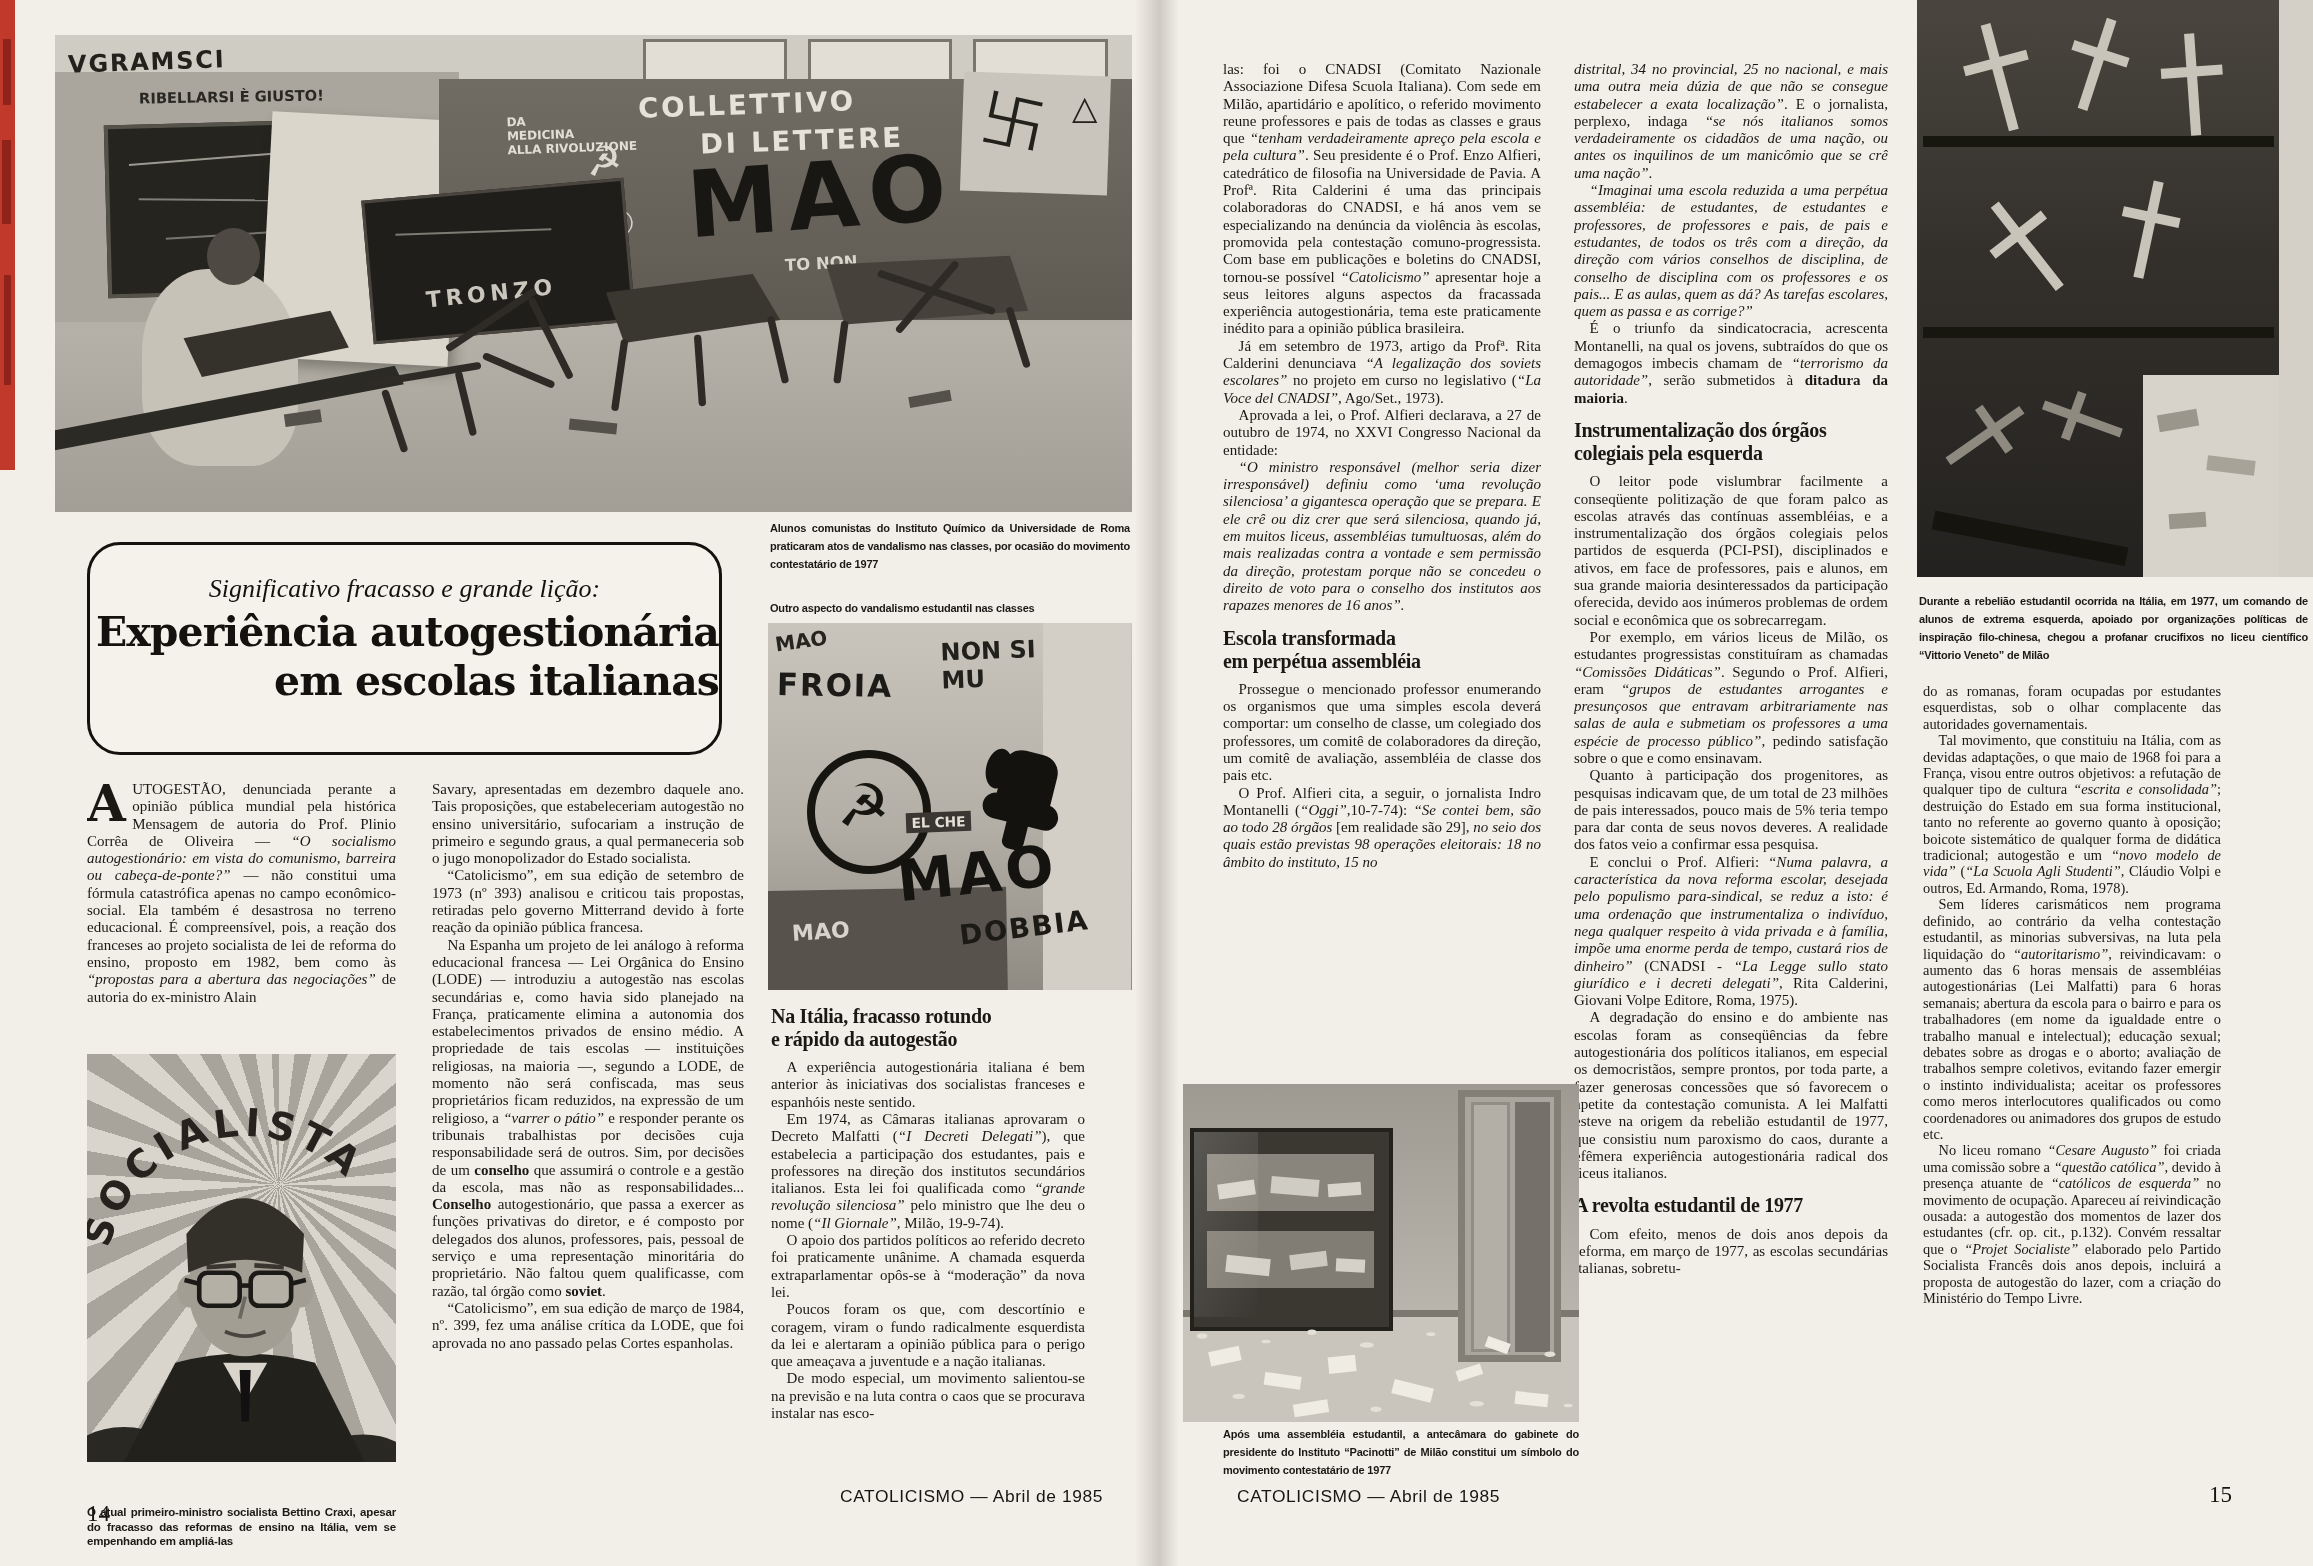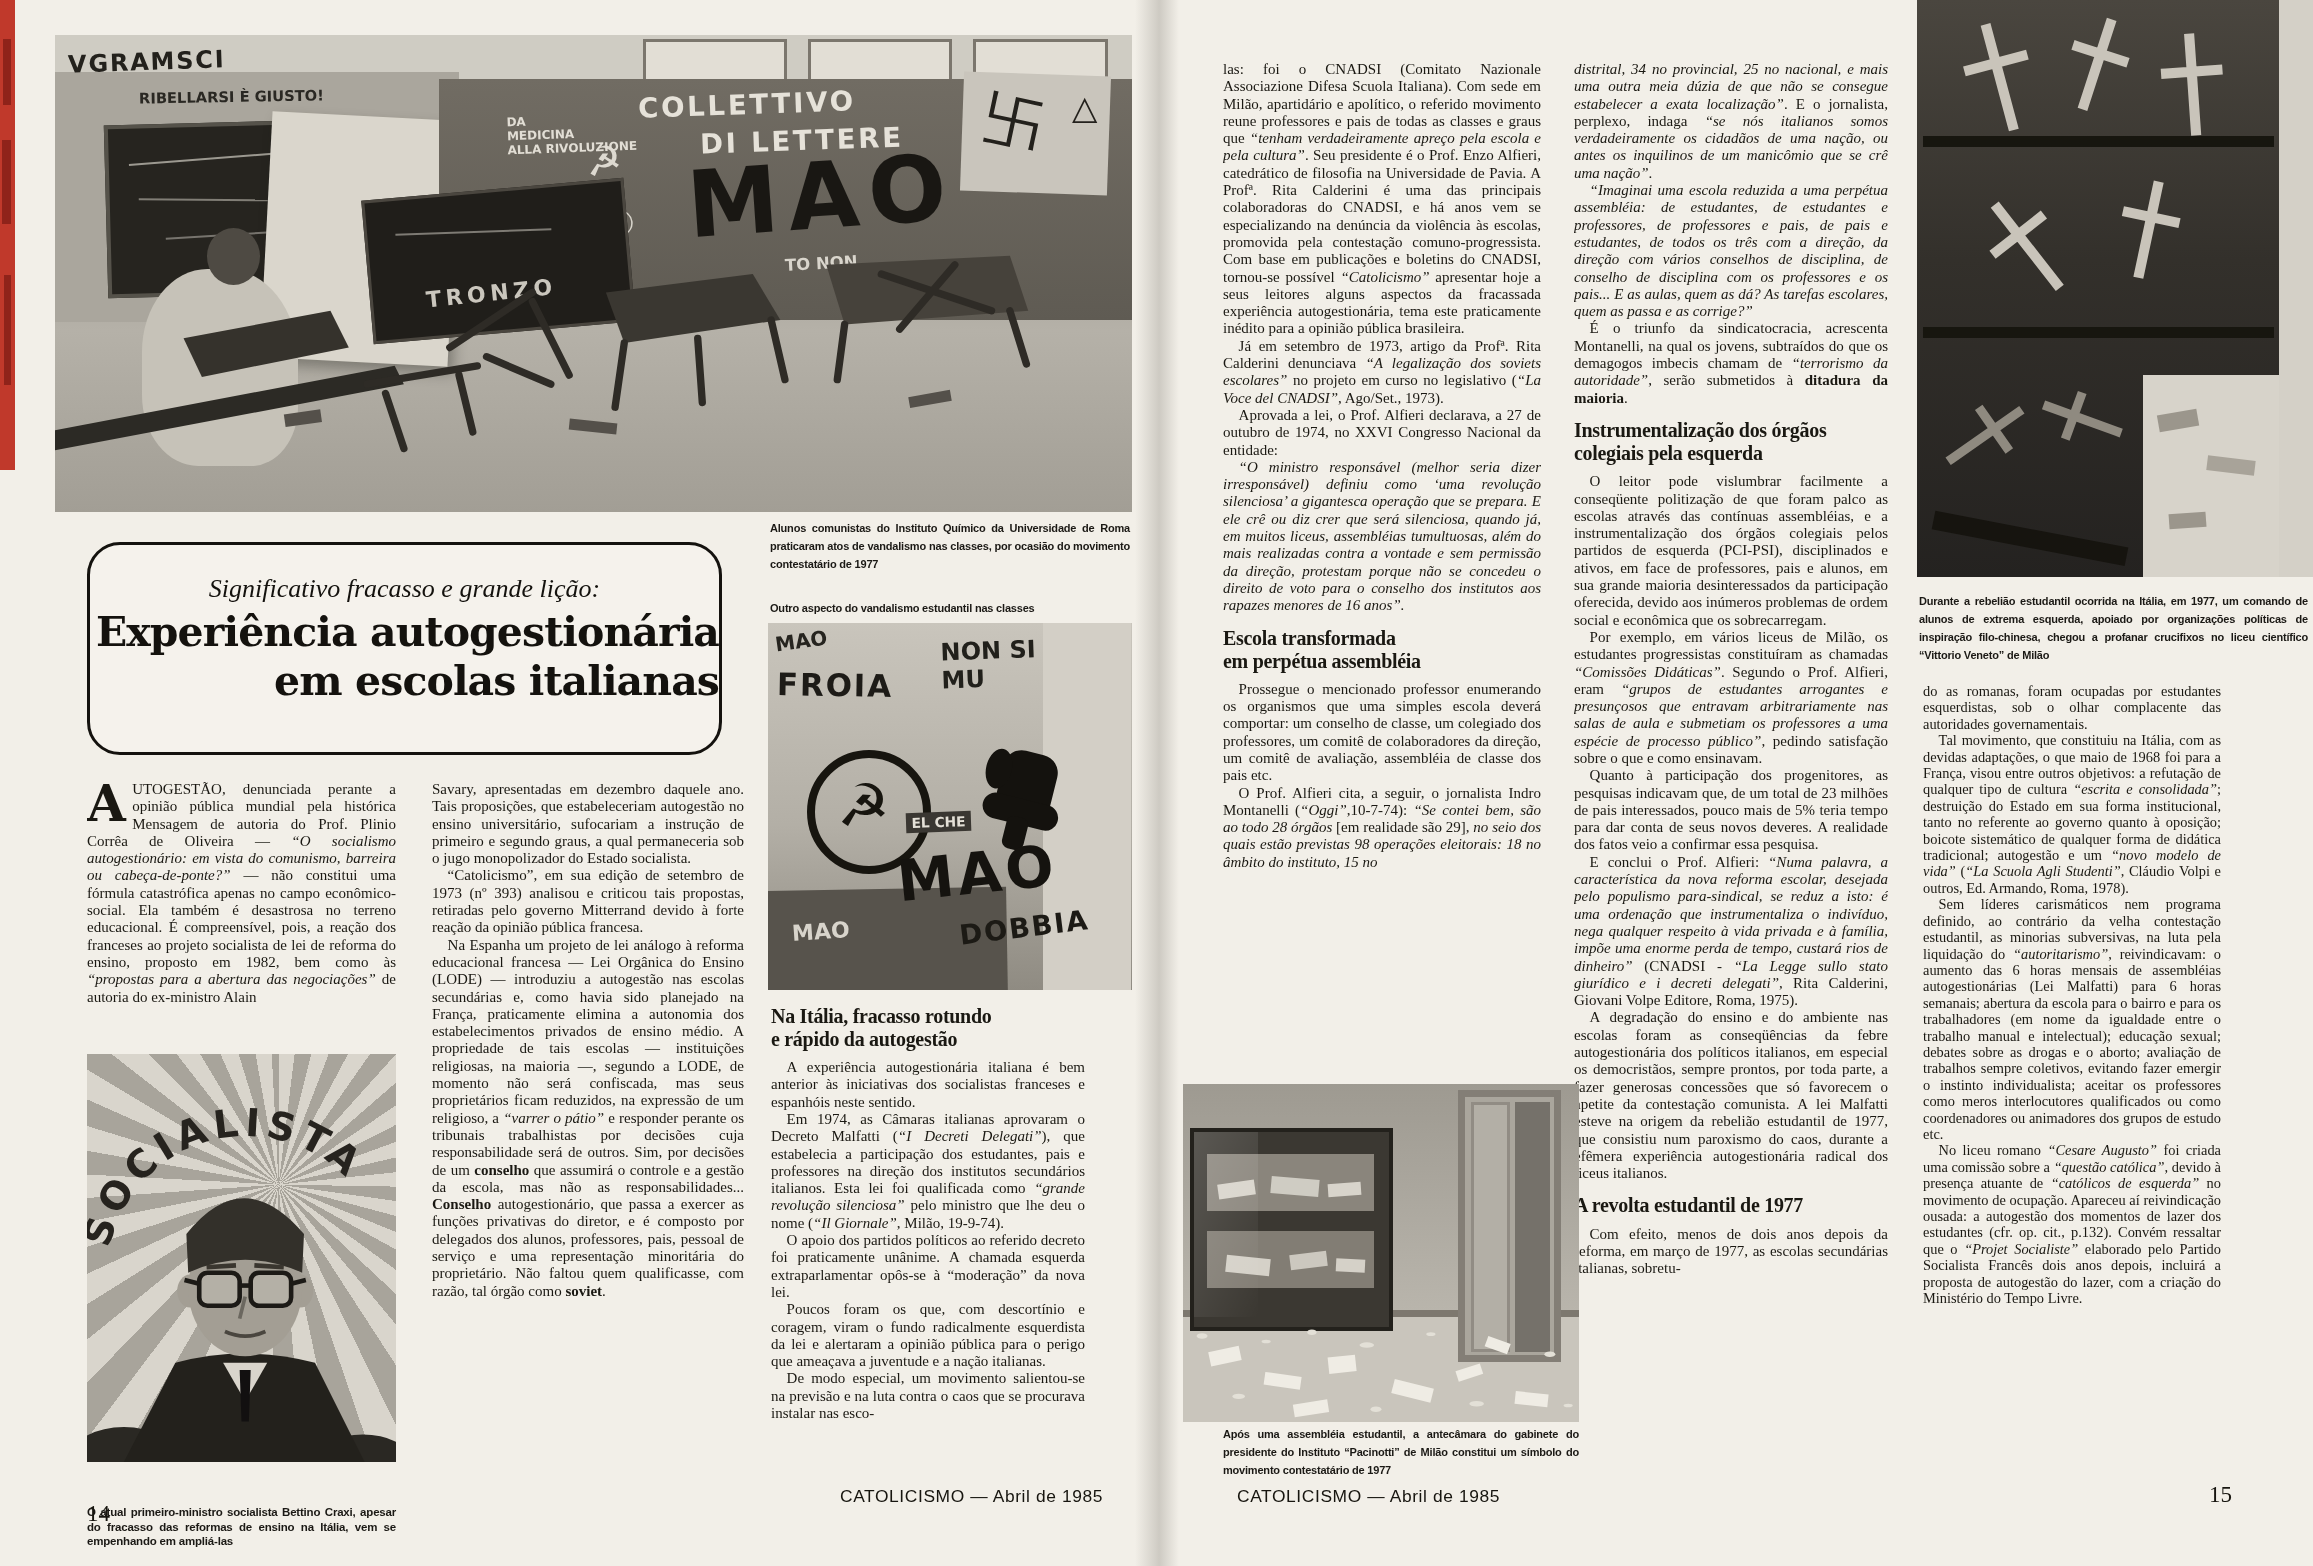--- a/index.html
+++ b/index.html
@@ -151,20 +151,21 @@
 em escolas italianas</div>
   </div>
 
   <div class="col" style="left:87px;top:781px;width:309px;height:277px;">
       <p class="first"><span class="drop">A</span><span>UTOGESTÃO, denunciada perante a opinião pública mundial pela histórica Mensagem de autoria do Prof. Plinio Corrêa de Oliveira — </span><span class="i">“O socialismo autogestionário: em vista do comunismo, barreira ou cabeça-de-ponte?”</span><span> — não constitui uma fórmula catastrófica apenas no campo econômico-social. Ela também é desastrosa no terreno educacional. É compreensível, pois, a reação dos franceses ao projeto socialista de lei de reforma do ensino, proposto em 1982, bem como às </span><span class="i">“propostas para a abertura das negociações”</span><span> de autoria do ex-ministro Alain</span></p>
     </div>
   <div class="col" style="left:432px;top:781px;width:312px;height:709px;">
       <p class="ni"><span>Savary, apresentadas em dezembro daquele ano. Tais proposições, que estabeleceriam autogestão no ensino universitário, sufocariam a instrução de primeiro e segundo graus, a qual permaneceria sob o jugo monopolizador do Estado socialista.</span></p>
       <p><span>“Catolicismo”, em sua edição de setembro de 1973 (nº 393) analisou e criticou tais propostas, retiradas pelo governo Mitterrand devido à forte reação da opinião pública francesa.</span></p>
       <p><span>Na Espanha um projeto de lei análogo à reforma educacional francesa — Lei Orgânica do Ensino (LODE) — introduziu a autogestão nas escolas secundárias e, como havia sido planejado na França, praticamente elimina a autonomia dos estabelecimentos privados de ensino médio. A propriedade de tais escolas — instituições religiosas, na maioria —, segundo a LODE, de momento não será confiscada, mas seus proprietários ficam reduzidos, na expressão de um religioso, a </span><span class="i">“varrer o pátio”</span><span> e responder perante os tribunais trabalhistas por decisões cuja responsabilidade será de outros. Sim, por decisões de um </span><span class="b">conselho</span><span> que assumirá o controle e a gestão da escola, mas não as responsabilidades... </span><span class="b">Conselho</span><span> autogestionário, que passa a exercer as funções privativas do diretor, e é composto por delegados dos alunos, professores, pais, pessoal de serviço e uma representação minoritária do proprietário. Não faltou quem qualificasse, com razão, tal órgão como </span><span class="b">soviet</span><span>.</span></p>
+      <p><span>“Catolicismo”, em sua edição de março de 1984, nº. 399, fez uma análise crítica da LODE, que foi aprovada no ano passado pelas Cortes espanholas.</span></p>
     </div>
   <div class="col" style="left:771px;top:1003px;width:314px;height:465px;">
       <h2>Na Itália, fracasso rotundo
 e rápido da autogestão</h2>
       <p><span>A experiência autogestionária italiana é bem anterior às iniciativas dos socialistas franceses e espanhóis neste sentido.</span></p>
       <p><span>Em 1974, as Câmaras italianas aprovaram o Decreto Malfatti (</span><span class="i">“I Decreti Delegati”</span><span>), que estabelecia a participação dos estudantes, pais e professores na direção dos institutos secundários italianos. Esta lei foi qualificada como </span><span class="i">“grande revolução silenciosa”</span><span> pelo ministro que lhe deu o nome (</span><span class="i">“Il Giornale”</span><span>, Milão, 19-9-74).</span></p>
       <p><span>O apoio dos partidos políticos ao referido decreto foi praticamente unânime. A chamada esquerda extraparlamentar opôs-se à “moderação” da nova lei.</span></p>
       <p><span>Poucos foram os que, com descortínio e coragem, viram o fundo radicalmente esquerdista da lei e alertaram a opinião pública para o perigo que ameaçava a juventude e a nação italianas.</span></p>
       <p><span>De modo especial, um movimento salientou-se na previsão e na luta contra o caos que se procurava instalar nas esco-</span></p>
     </div>

